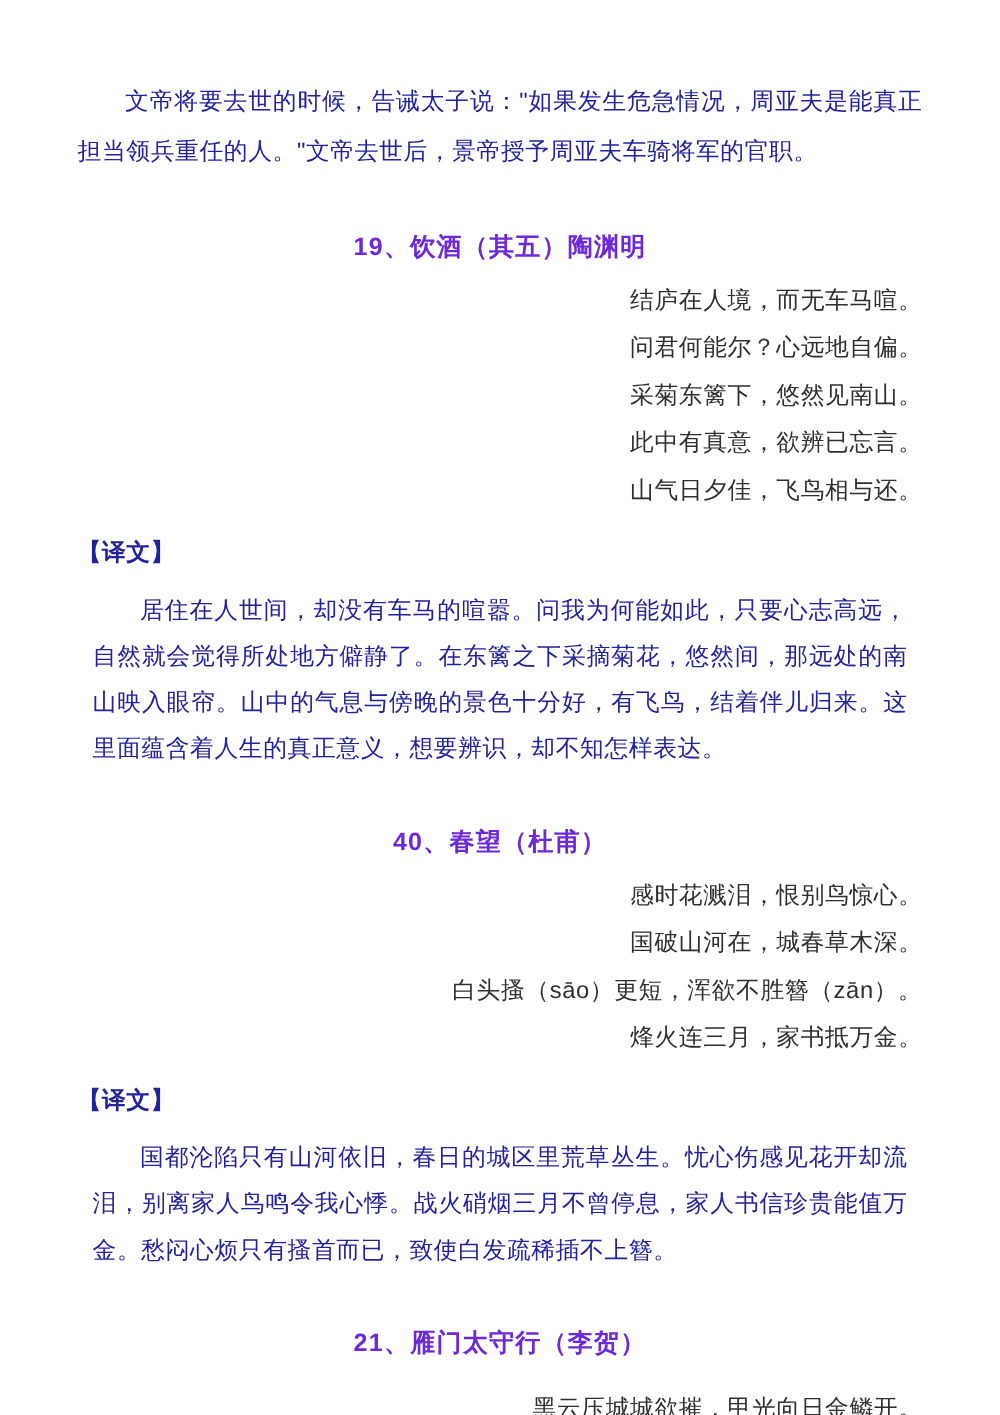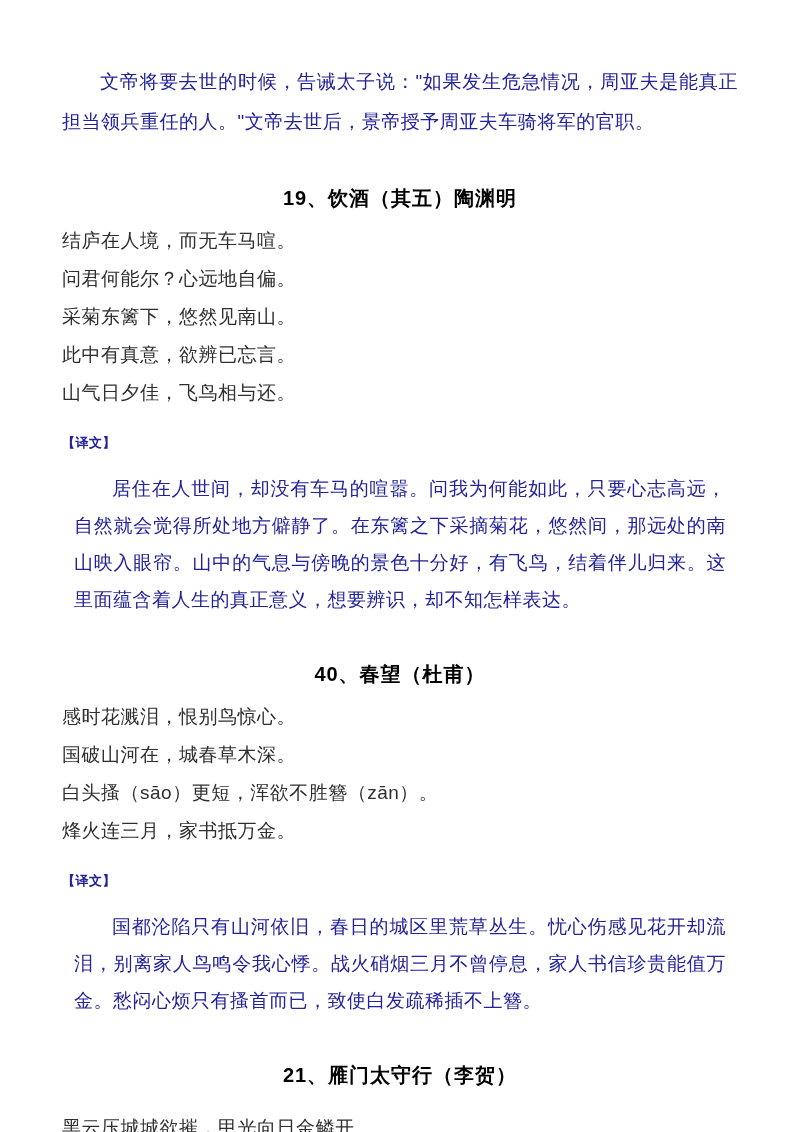--- a/index.html
+++ b/index.html
@@ -24,41 +24,41 @@
     margin: 0;
     color: #22229a;
     font-size: 19px;
     line-height: 40px;
     text-indent: 2em;
     text-align: justify;
     letter-spacing: 0.5px;
   }
   .section-title {
     margin: 42px 0 10px 0;
-    color: #000000;
+    color: #6d28d9;
     font-size: 20px;
     font-weight: bold;
     text-align: center;
     line-height: 28px;
     letter-spacing: 1px;
   }
   .poem {
     margin: 4px 0 0 0;
   }
   .poem-line {
     color: #2e2e2e;
     font-size: 19px;
     line-height: 38px;
-    text-align: left;
+    text-align: right;
     letter-spacing: 0.5px;
   }
   .yiwen-label {
     margin: 16px 0 2px 0;
     color: #22229a;
-    font-size: 13px;
+    font-size: 19px;
     font-weight: bold;
     line-height: 30px;
     letter-spacing: 0.5px;
   }
   .translation {
     margin: 12px;
     color: #22229a;
     font-size: 19px;
     line-height: 37px;
     text-indent: 2em;

